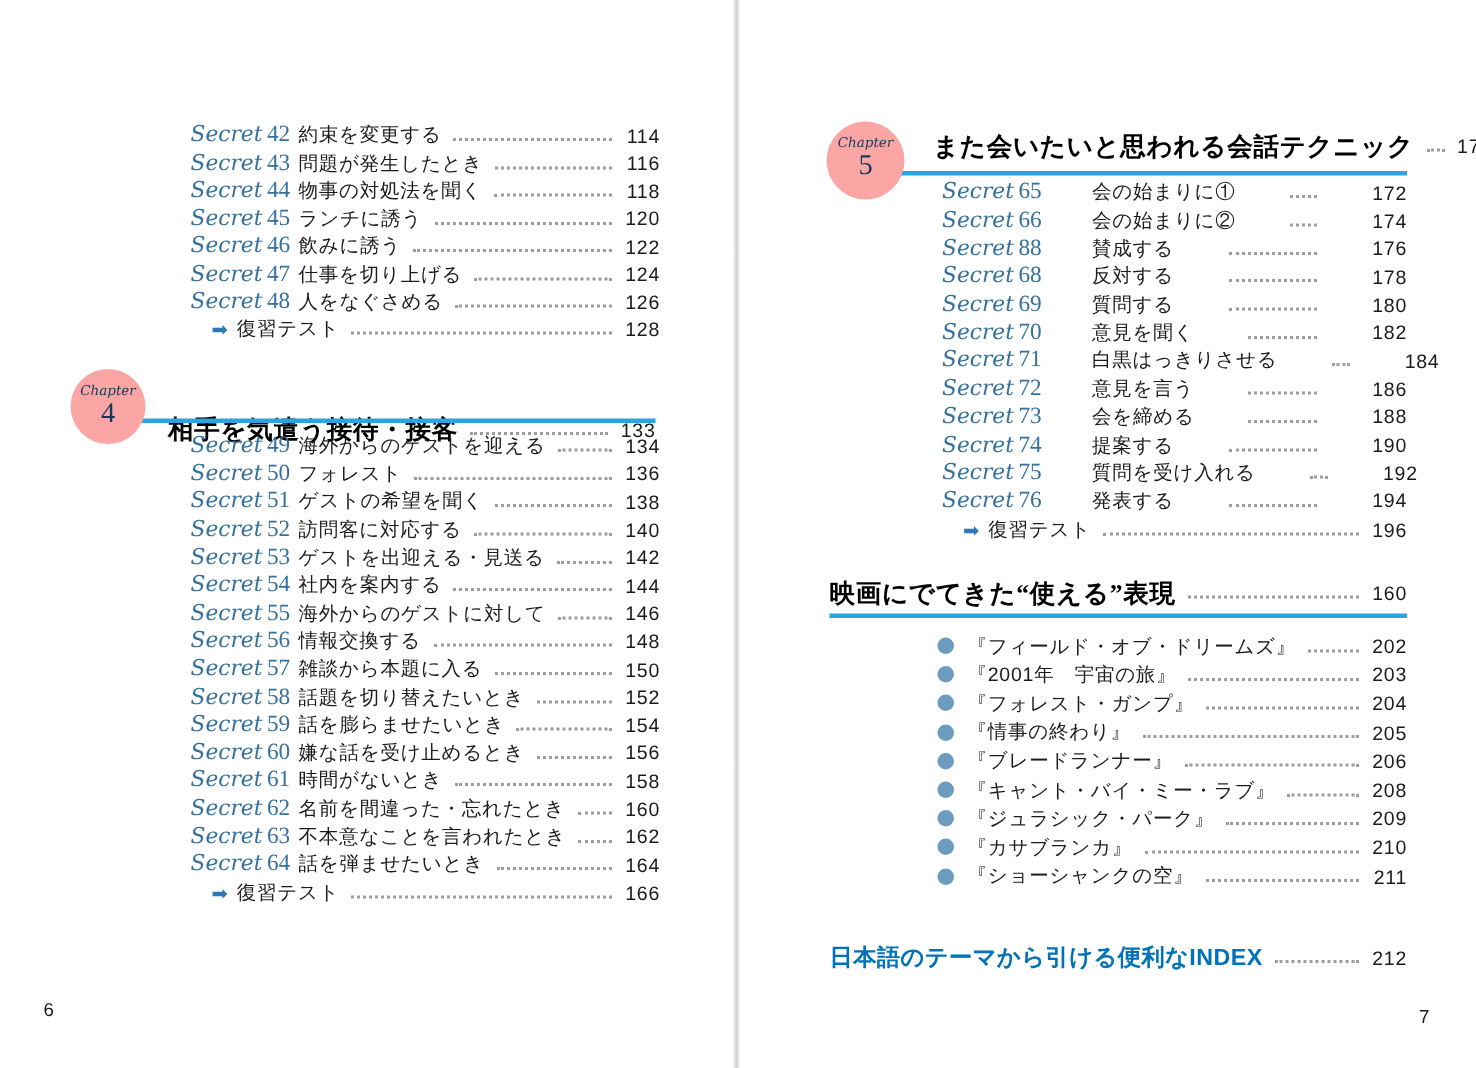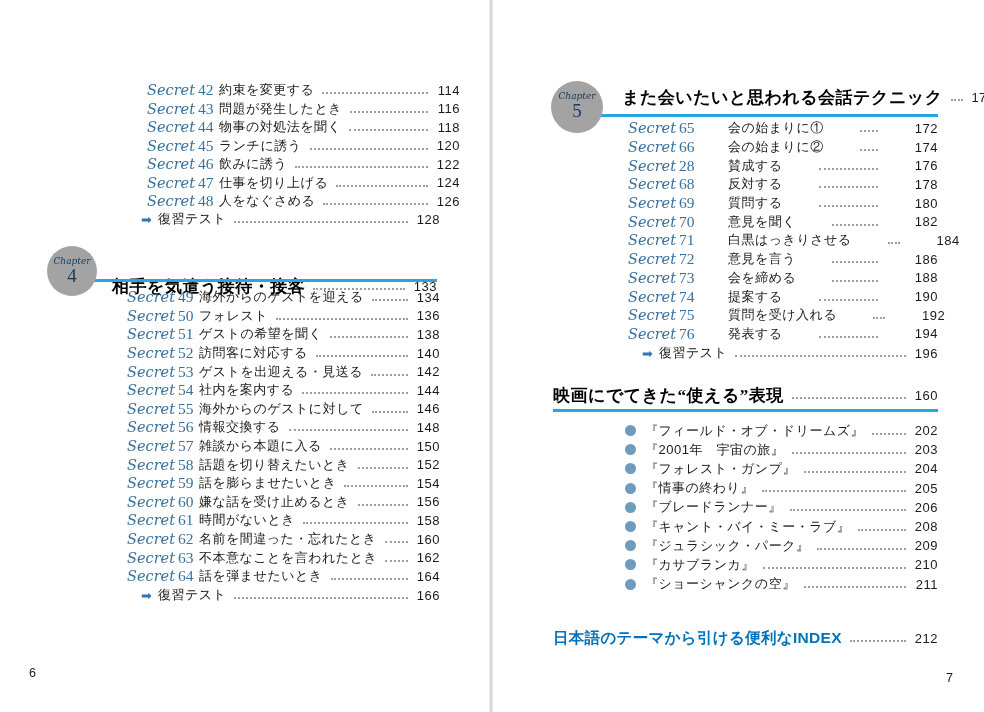--- a/index.html
+++ b/index.html
@@ -20,21 +20,21 @@
   .row-title{flex:none;font-size:13px;color:#1b1b1b;letter-spacing:0.5px;}
   .leader{flex:1 1 auto;border-bottom:2px dotted #9d9d9d;margin:0 6px 0 8px;
     align-self:center;transform:translateY(3px);min-width:12px;}
   .pagenum{flex:none;min-width:26px;text-align:right;font-size:13px;color:#1b1b1b;
     letter-spacing:0.5px;}
   
   .review-row{display:flex;align-items:center;height:18.5px;padding-left:14px;}
   .review-arrow{flex:none;color:#2e79b8;font-size:13px;margin-right:6px;}
   .review-label{flex:none;font-size:13px;color:#1b1b1b;letter-spacing:0.5px;}
   
-  .chapter-circle{position:absolute;border-radius:50%;background:#a3a3a3;
+  .chapter-circle{position:absolute;border-radius:50%;background:#fca5a5;
     color:#123a5e;text-align:center;z-index:2;}
   .chapter-circle.ch4{left:47px;top:246px;width:50px;height:50px;}
   .chapter-circle.ch5{left:551px;top:81px;width:52px;height:52px;}
   .chapter-word{display:block;font-family:"DejaVu Serif",serif;font-style:italic;
     font-size:9px;margin-top:10px;}
   .chapter-num{display:block;font-family:"Liberation Serif",serif;font-size:19px;
     line-height:1.1;}
   
   .chapter-heading{position:absolute;display:flex;align-items:center;height:26px;}
   .heading-title{flex:none;font-family:"Liberation Serif",serif;font-weight:bold;
@@ -58,21 +58,21 @@
   
   .folio{position:absolute;font-size:12.5px;color:#1b1b1b;}
   .folio-left{left:29px;top:666px;}
   .folio-right{left:946px;top:671px;}
 </style>
 </head>
 <body>
 
 <div class="fold"></div>
 
-<div class="toc-block" style="left:127px;top:81px;width:313px;margin-left:20px;">
+<div class="toc-block" style="left:127px;top:81px;width:313px;">
 
     <div class="toc-row">
       <span class="secret-label"><span class="secret-word">Secret</span><span class="secret-num">42</span></span>
       <span class="row-title">約束を変更する</span>
       <span class="leader"></span>
       <span class="pagenum">114</span>
     </div>
 
     <div class="toc-row">
       <span class="secret-label"><span class="secret-word">Secret</span><span class="secret-num">43</span></span>
@@ -282,21 +282,21 @@
     </div>
 
     <div class="toc-row">
       <span class="secret-label"><span class="secret-word">Secret</span><span class="secret-num">66</span></span>
       <span class="row-title">会の始まりに②</span>
       <span class="leader"></span>
       <span class="pagenum">174</span>
     </div>
 
     <div class="toc-row">
-      <span class="secret-label"><span class="secret-word">Secret</span><span class="secret-num">28</span></span>
+      <span class="secret-label"><span class="secret-word">Secret</span><span class="secret-num">88</span></span>
       <span class="row-title">賛成する</span>
       <span class="leader"></span>
       <span class="pagenum">176</span>
     </div>
 
     <div class="toc-row">
       <span class="secret-label"><span class="secret-word">Secret</span><span class="secret-num">68</span></span>
       <span class="row-title">反対する</span>
       <span class="leader"></span>
       <span class="pagenum">178</span>

